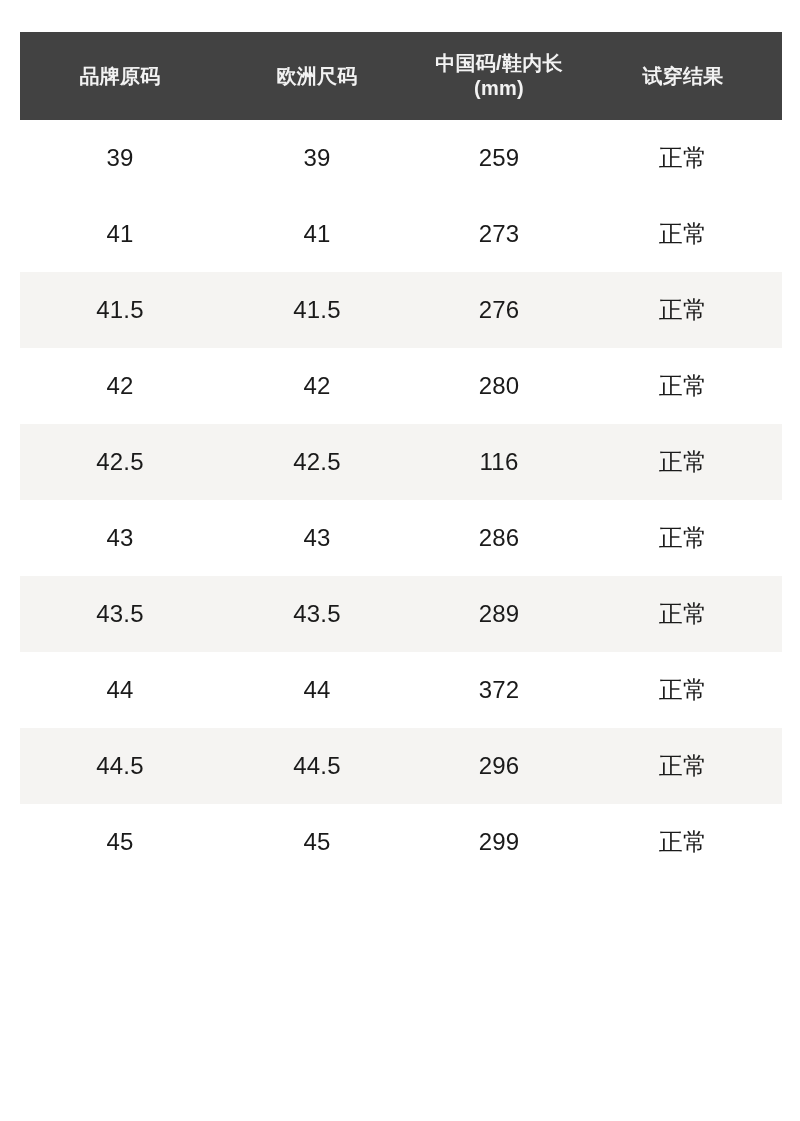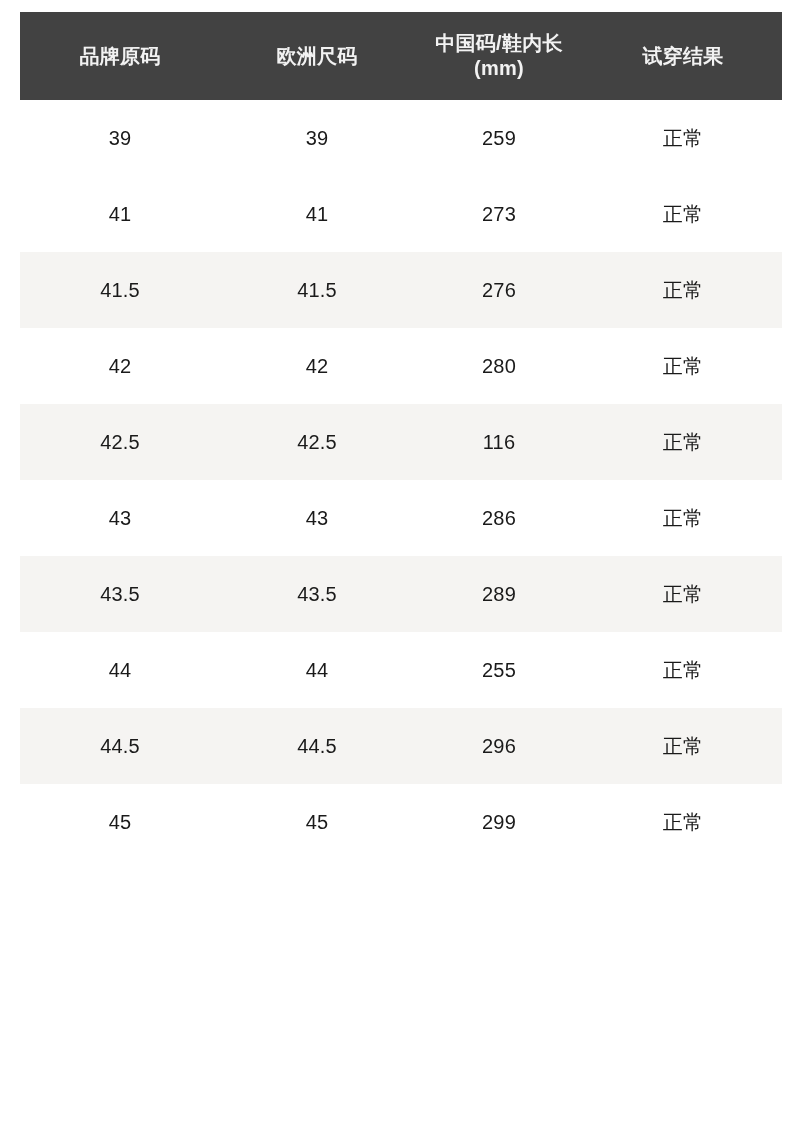--- a/index.html
+++ b/index.html
@@ -18,21 +18,21 @@
   .page {
     position: relative;
     width: 800px;
     height: 1121px;
     background: #ffffff;
   }
 
   .size-table {
     position: absolute;
     left: 20px;
-    top: 12px;
+    top: 32px;
     width: 762px;
     border-collapse: collapse;
     table-layout: fixed;
   }
 
   .size-table thead tr {
     background: #424242;
   }
 
   .size-table thead th {
@@ -43,21 +43,21 @@
     text-align: center;
     vertical-align: middle;
     height: 76px;
     padding: 6px 4px;
     border: 0;
     letter-spacing: 0.3px;
   }
 
   .size-table tbody td {
     color: #1a1a1a;
-    font-size: 20px;
+    font-size: 24px;
     font-weight: 400;
     text-align: center;
     vertical-align: middle;
     height: 76px;
     padding: 0 4px;
     border: 0;
     letter-spacing: 0.2px;
   }
 
   .size-table tbody tr.row-odd  { background: #ffffff; }
@@ -131,21 +131,21 @@
         </tr>
         <tr class="row-even">
           <td>43.5</td>
           <td>43.5</td>
           <td>289</td>
           <td>正常</td>
         </tr>
         <tr class="row-odd">
           <td>44</td>
           <td>44</td>
-          <td>255</td>
+          <td>372</td>
           <td>正常</td>
         </tr>
         <tr class="row-even">
           <td>44.5</td>
           <td>44.5</td>
           <td>296</td>
           <td>正常</td>
         </tr>
         <tr class="row-odd">
           <td>45</td>

